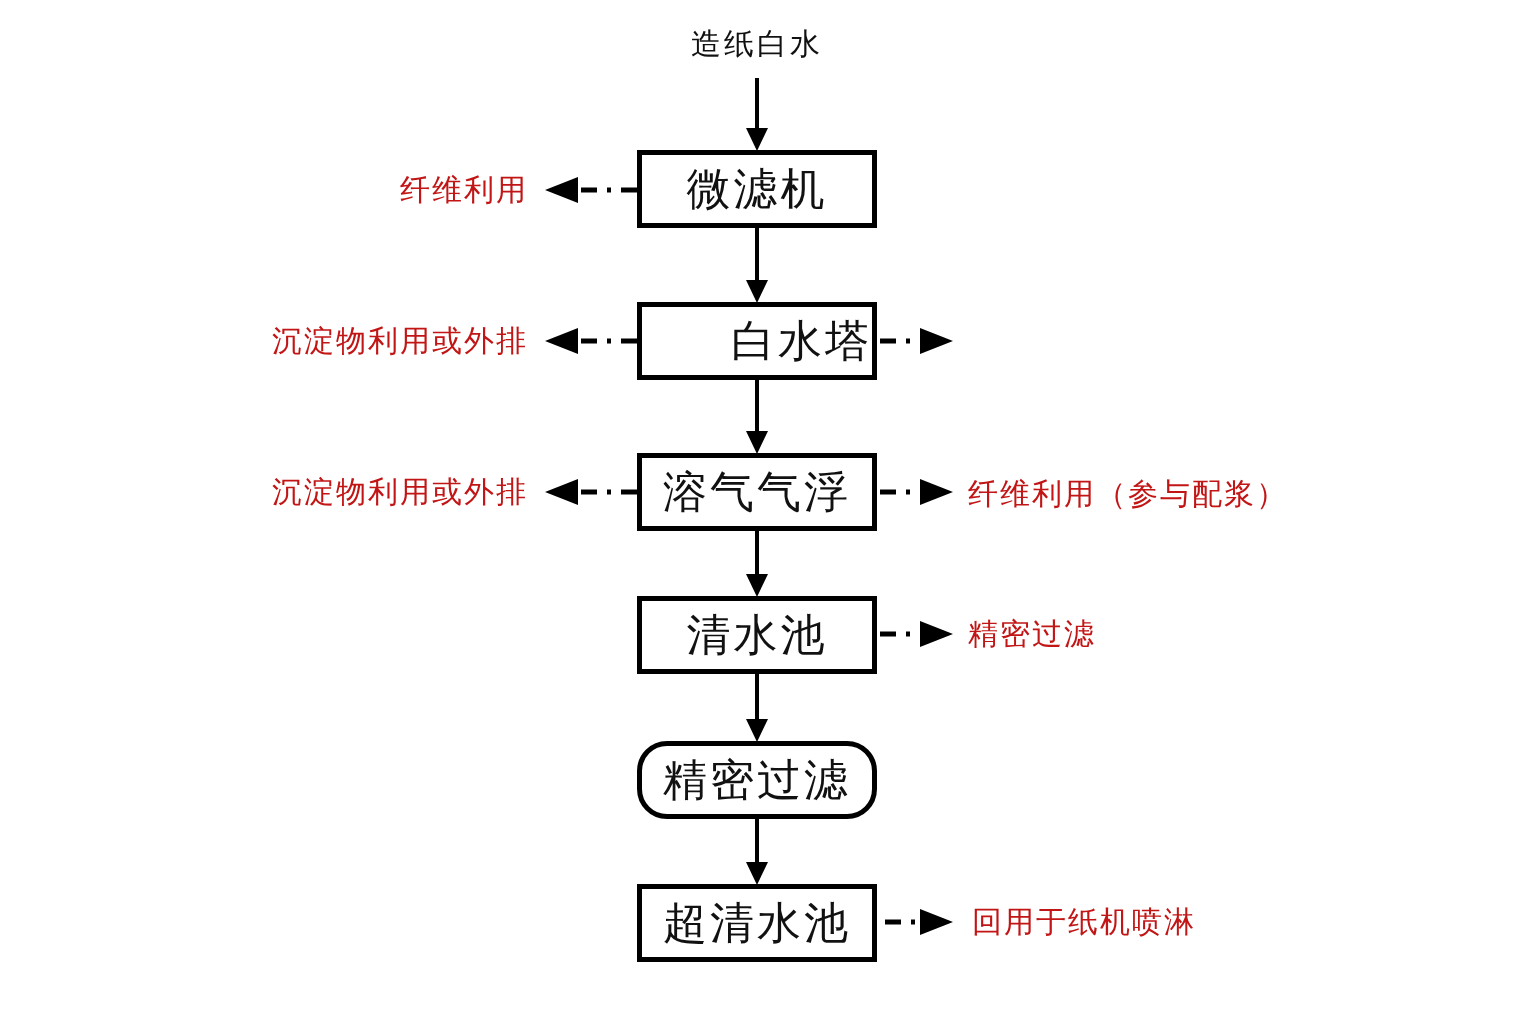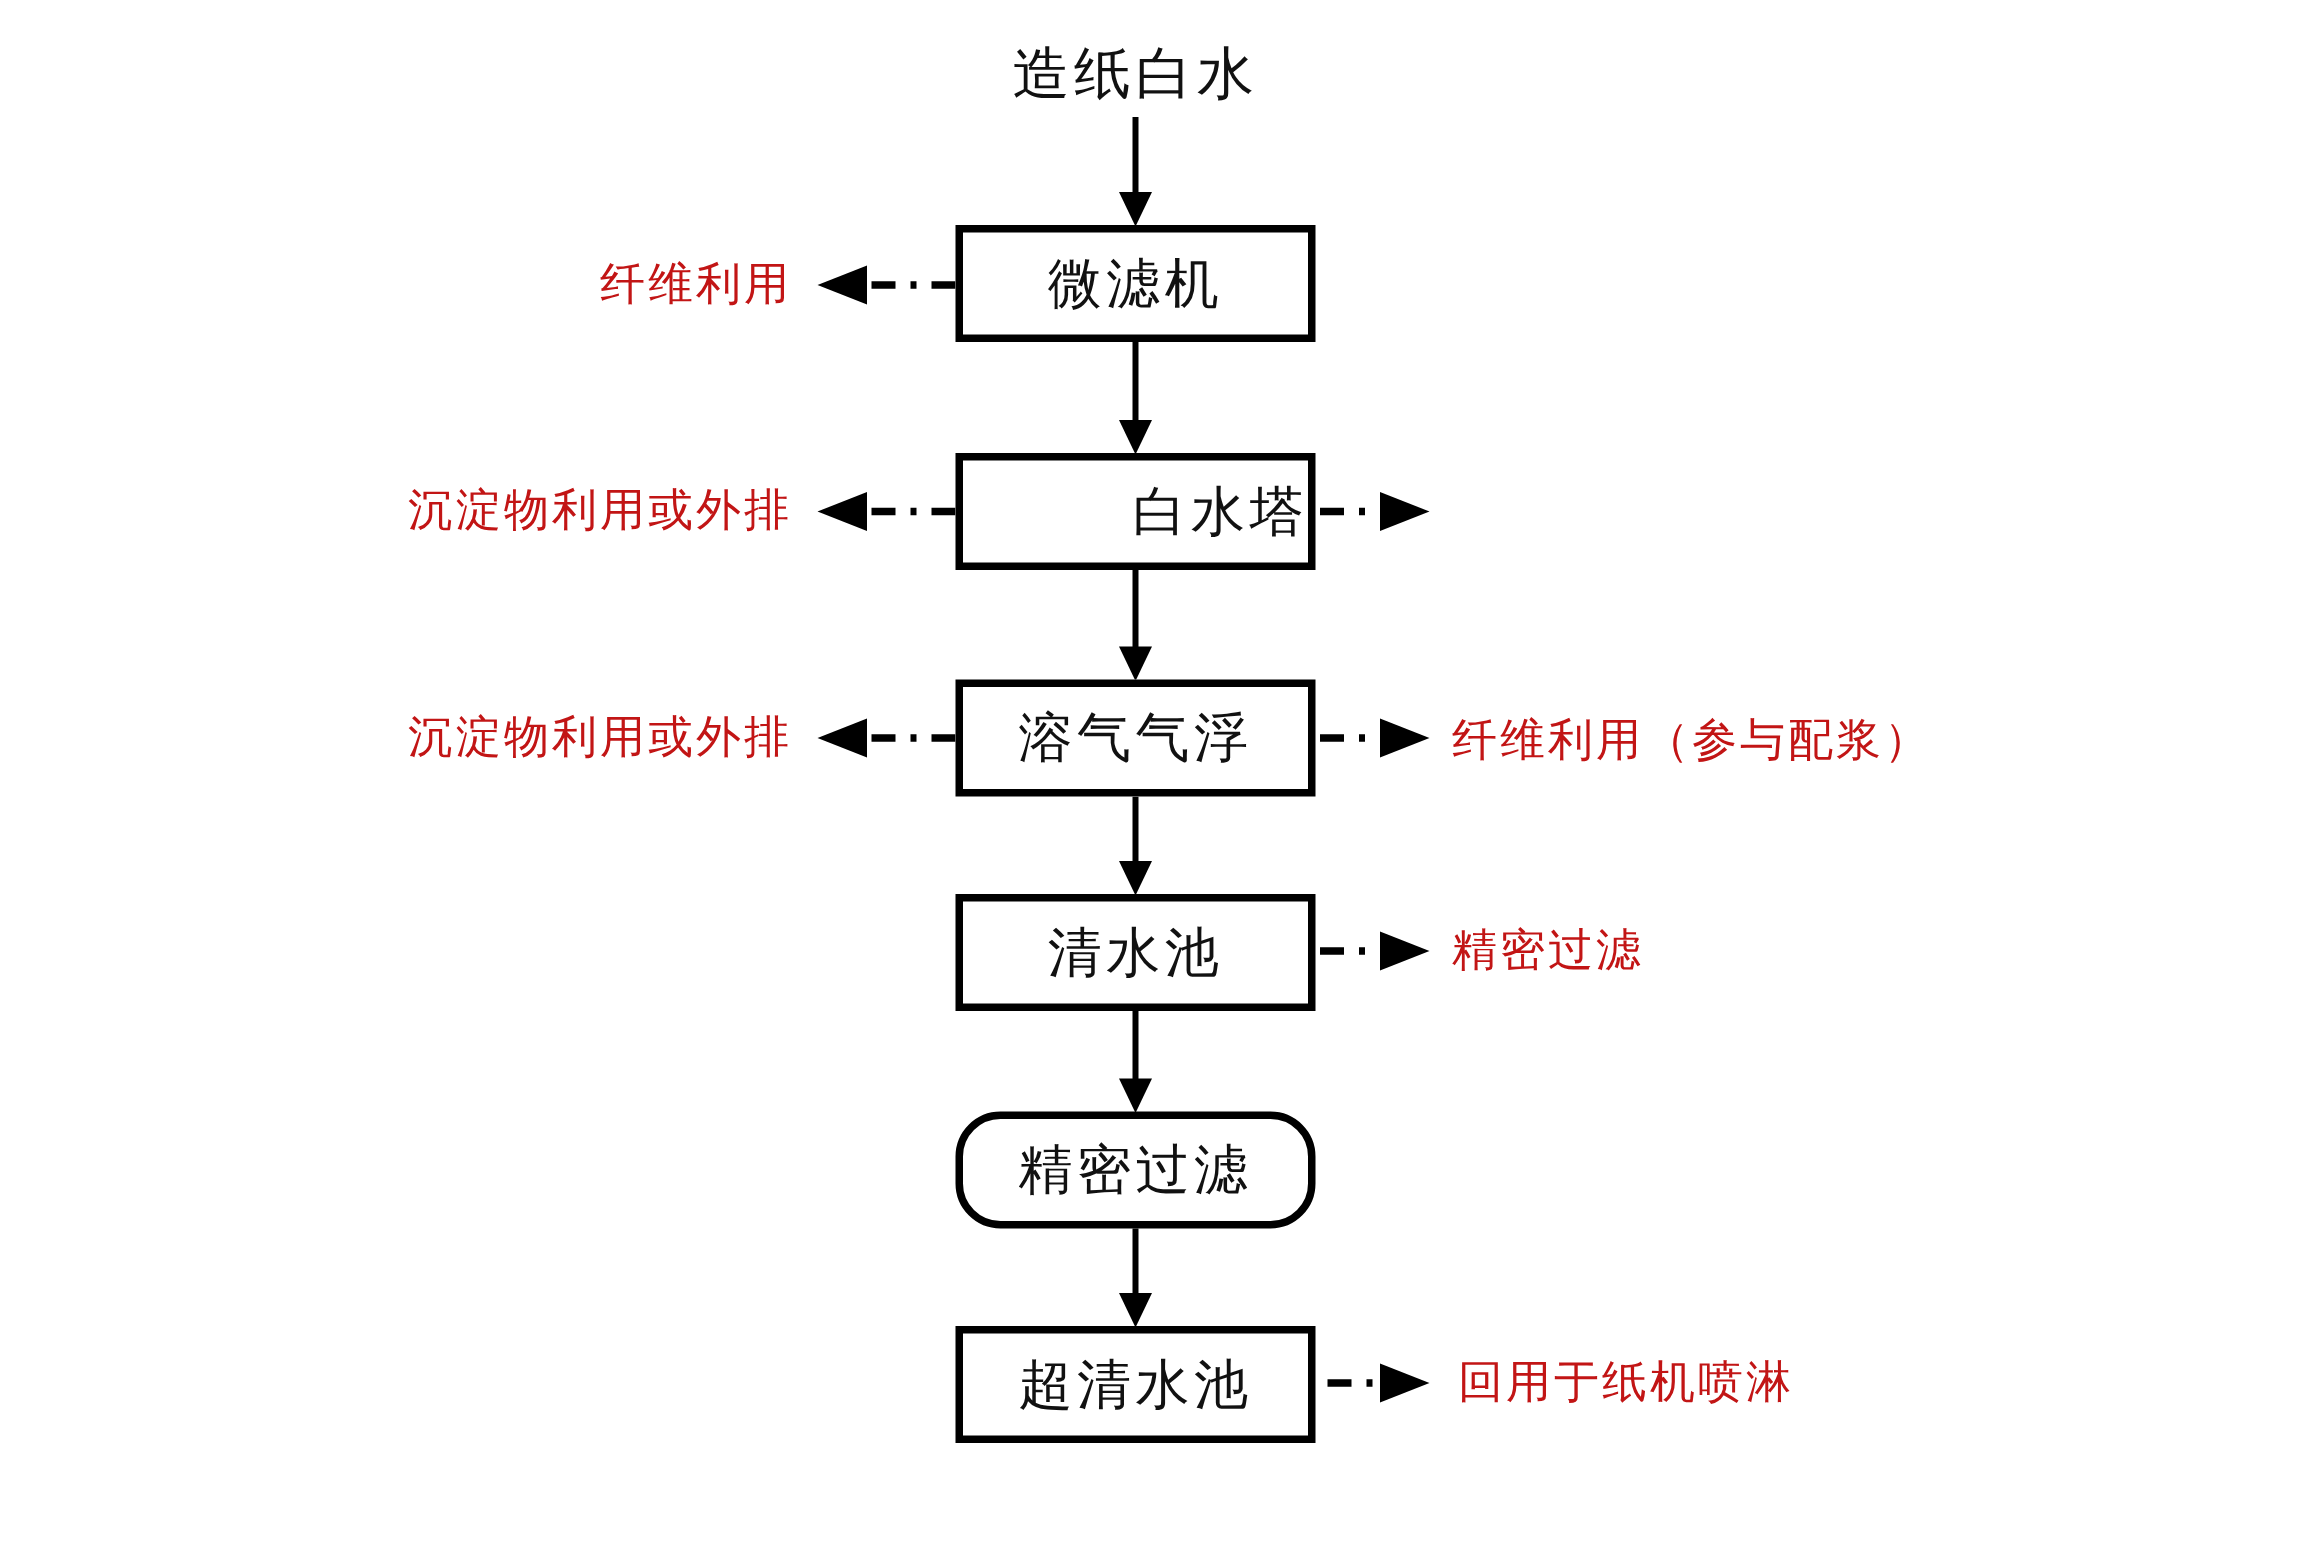--- a/index.html
+++ b/index.html
@@ -12,33 +12,33 @@
     position:relative;
     width:1535px;height:1029px;
     background:var(--bg);
     font-family:"Liberation Serif","DejaVu Serif",serif;
     overflow:hidden;
   }
   .diagram-title{
     position:absolute;
     left:600px;top:24px;width:314px;
     text-align:center;
-    font-size:38px;
+    font-size:30px;
     color:#111;
     letter-spacing:3px;
     white-space:nowrap;
   }
   .flow-box{
     position:absolute;
     left:637px;width:240px;height:78px;
     box-sizing:border-box;
     border:5px solid var(--ink);
     background:#fff;
     display:flex;align-items:center;justify-content:center;
-    font-size:36px;color:#111;
+    font-size:44px;color:#111;
     letter-spacing:3px;
     white-space:nowrap;
   }
   .box-1{top:150px;}
   .box-2{top:302px;justify-content:flex-end;}
   .box-3{top:453px;}
   .box-4{top:596px;}
   .box-5{top:741px;border-radius:30px;}
   .box-6{top:884px;}
   .side-label{

